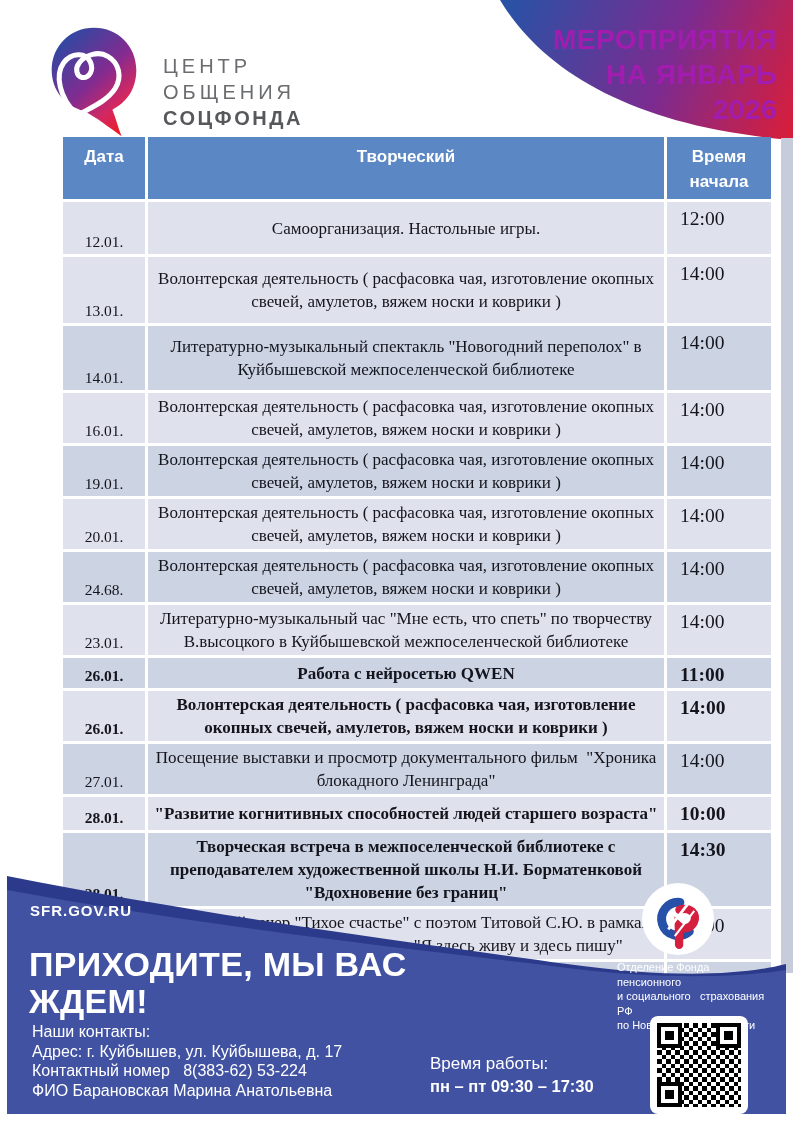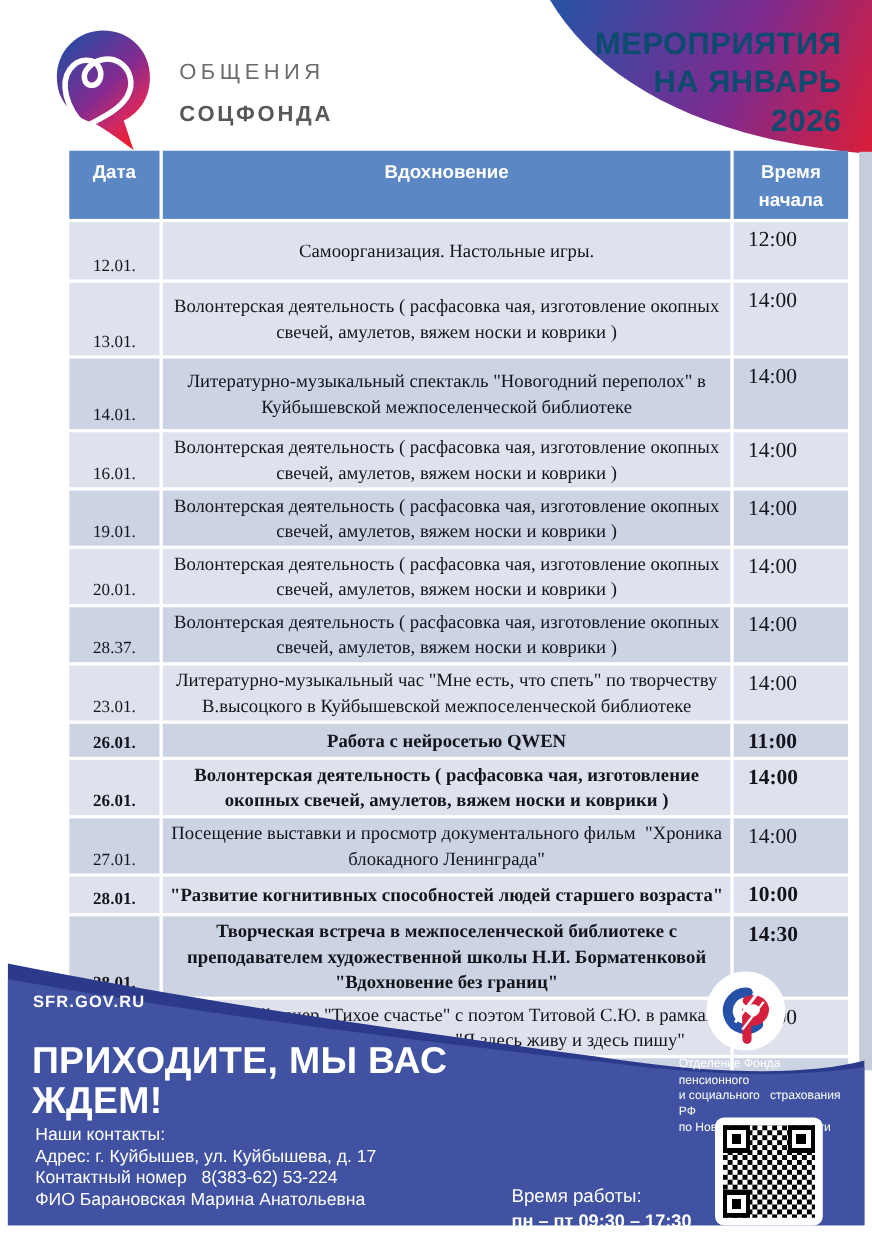--- a/index.html
+++ b/index.html
@@ -1,28 +1,28 @@
 <!DOCTYPE html>
 <html><head>
 <meta charset="utf-8">
 <style>
   html,body{margin:0;padding:0;}
   body{background:#ffffff;font-family:"Liberation Sans",sans-serif;}
   .page{position:relative;width:793px;height:1123px;background:#ffffff;overflow:hidden;}
 
   
   .banner-svg{position:absolute;top:0;left:0;width:793px;height:150px;}
-  .banner-text{position:absolute;top:22px;right:28px;text-align:right;color:#0c4a6e;
+  .banner-text{position:absolute;top:22px;right:16px;text-align:right;color:#a21caf;
     font-weight:bold;font-size:28px;line-height:35px;letter-spacing:.5px;}
 
   
   .logo-pin{position:absolute;left:48px;top:22px;width:92px;height:122px;}
   .logo-text{position:absolute;left:163px;top:53px;color:#6b6c6f;font-size:20px;
     line-height:26px;letter-spacing:4px;}
-  .logo-text .l3{font-weight:bold;color:#57585b;letter-spacing:2.5px;margin-top:12px;}
+  .logo-text .l3{font-weight:bold;color:#57585b;letter-spacing:2.5px;}
 
   
   table.schedule{position:absolute;left:60px;top:134px;border-collapse:separate;
     border-spacing:3px;table-layout:fixed;width:714px;}
   table.schedule th{background:#5b87c4;color:#ffffff;font-family:"Liberation Sans",sans-serif;
     font-size:17px;font-weight:bold;vertical-align:top;text-align:center;
     padding:7px 2px 0 2px;line-height:25px;height:55px;}
   table.schedule td{font-family:"Liberation Serif",serif;color:#14141c;}
   table.schedule tbody tr{background:#dfe2ed;}
   table.schedule tbody tr:nth-child(2n+3){background:#ccd3e3;}
@@ -37,21 +37,21 @@
   
   .footer{position:absolute;left:7px;top:866px;width:779px;height:248px;}
   .footer-wave{position:absolute;left:0;top:0;width:779px;height:248px;}
   .footer *{color:#ffffff;}
   .sfr-url{position:absolute;left:23px;top:36px;font-size:15px;font-weight:bold;letter-spacing:1px;}
   .slogan{position:absolute;left:22px;top:80px;font-size:34px;font-weight:bold;
     line-height:37px;white-space:pre-line;letter-spacing:.3px;}
   .contacts{position:absolute;left:25px;top:156px;font-size:16px;line-height:19.5px;white-space:pre-wrap;}
   .emblem{position:absolute;left:635px;top:17px;width:72px;height:72px;}
   .branch{position:absolute;left:610px;top:94px;width:160px;font-size:11px;line-height:14.5px;white-space:pre-wrap;}
-  .worktime{position:absolute;left:458px;top:188px;margin-top:24px;}
+  .worktime{position:absolute;left:423px;top:188px;}
   .worktime .wl{font-size:17px;}
   .worktime .wv{font-size:16.5px;font-weight:bold;margin-top:3px;}
   .qr-box{position:absolute;left:643px;top:150px;width:98px;height:98px;background:#ffffff;
     border-radius:8px;display:flex;align-items:center;justify-content:center;}
 </style>
 </head>
 <body>
 
 <div class="page">
 
@@ -77,34 +77,35 @@
         <stop offset="0" stop-color="#2b4aa3"></stop>
         <stop offset="0.5" stop-color="#832b90"></stop>
         <stop offset="0.78" stop-color="#d22862"></stop>
         <stop offset="1" stop-color="#ec1c24"></stop>
       </linearGradient>
     </defs>
     <path d="M50,4 C76,4 96,24 96,50 C96,72 84,86 70,93 C74,103 76,112 80,122 C66,112 52,101 40,95 C18,89 4,72 4,50 C4,24 24,4 50,4 Z" fill="url(#pinGrad)"></path>
     <path d="M30,97 C13,80 7,56 17,42 C25,31 41,30 46,41 C50,50 45,59 37,58 C31,57 29,48 34,42 C41,33 55,29 65,35 C77,42 81,57 73,70 C64,84 46,91 34,98" fill="none" stroke="#ffffff" stroke-width="5.5" stroke-linecap="round"></path>
   </svg>
   <div class="logo-text">
+    <div class="l1">ЦЕНТР</div>
     <div class="l2">ОБЩЕНИЯ</div>
     <div class="l3">СОЦФОНДА</div>
   </div>
 
   <table class="schedule">
     <colgroup>
         <col style="width:82px">
         <col style="width:516px">
         <col style="width:104px">
       </colgroup>
     <thead>
       <tr>
         <th>Дата</th>
-        <th>Вдохновение</th>
+        <th>Творческий</th>
         <th>Время начала</th>
       </tr>
     </thead>
     <tbody>
         <tr style="height: 52px;">
           <td class="date-cell">12.01.</td>
           <td class="event-cell">Самоорганизация. Настольные игры.</td>
           <td class="time-cell">12:00</td>
         </tr>
         <tr style="height: 66px;">
@@ -126,21 +127,21 @@
           <td class="date-cell">19.01.</td>
           <td class="event-cell">Волонтерская деятельность ( расфасовка чая, изготовление окопных свечей, амулетов, вяжем носки и коврики )</td>
           <td class="time-cell">14:00</td>
         </tr>
         <tr style="height: 43px;">
           <td class="date-cell">20.01.</td>
           <td class="event-cell">Волонтерская деятельность ( расфасовка чая, изготовление окопных свечей, амулетов, вяжем носки и коврики )</td>
           <td class="time-cell">14:00</td>
         </tr>
         <tr style="height: 50px;">
-          <td class="date-cell">28.37.</td>
+          <td class="date-cell">24.68.</td>
           <td class="event-cell">Волонтерская деятельность ( расфасовка чая, изготовление окопных свечей, амулетов, вяжем носки и коврики )</td>
           <td class="time-cell">14:00</td>
         </tr>
         <tr style="height: 48px;">
           <td class="date-cell">23.01.</td>
           <td class="event-cell">Литературно-музыкальный час "Мне есть, что спеть" по творчеству В.высоцкого в Куйбышевской межпоселенческой библиотеке</td>
           <td class="time-cell">14:00</td>
         </tr>
         <tr class="bold" style="height: 30px;">
           <td class="date-cell">26.01.</td>

